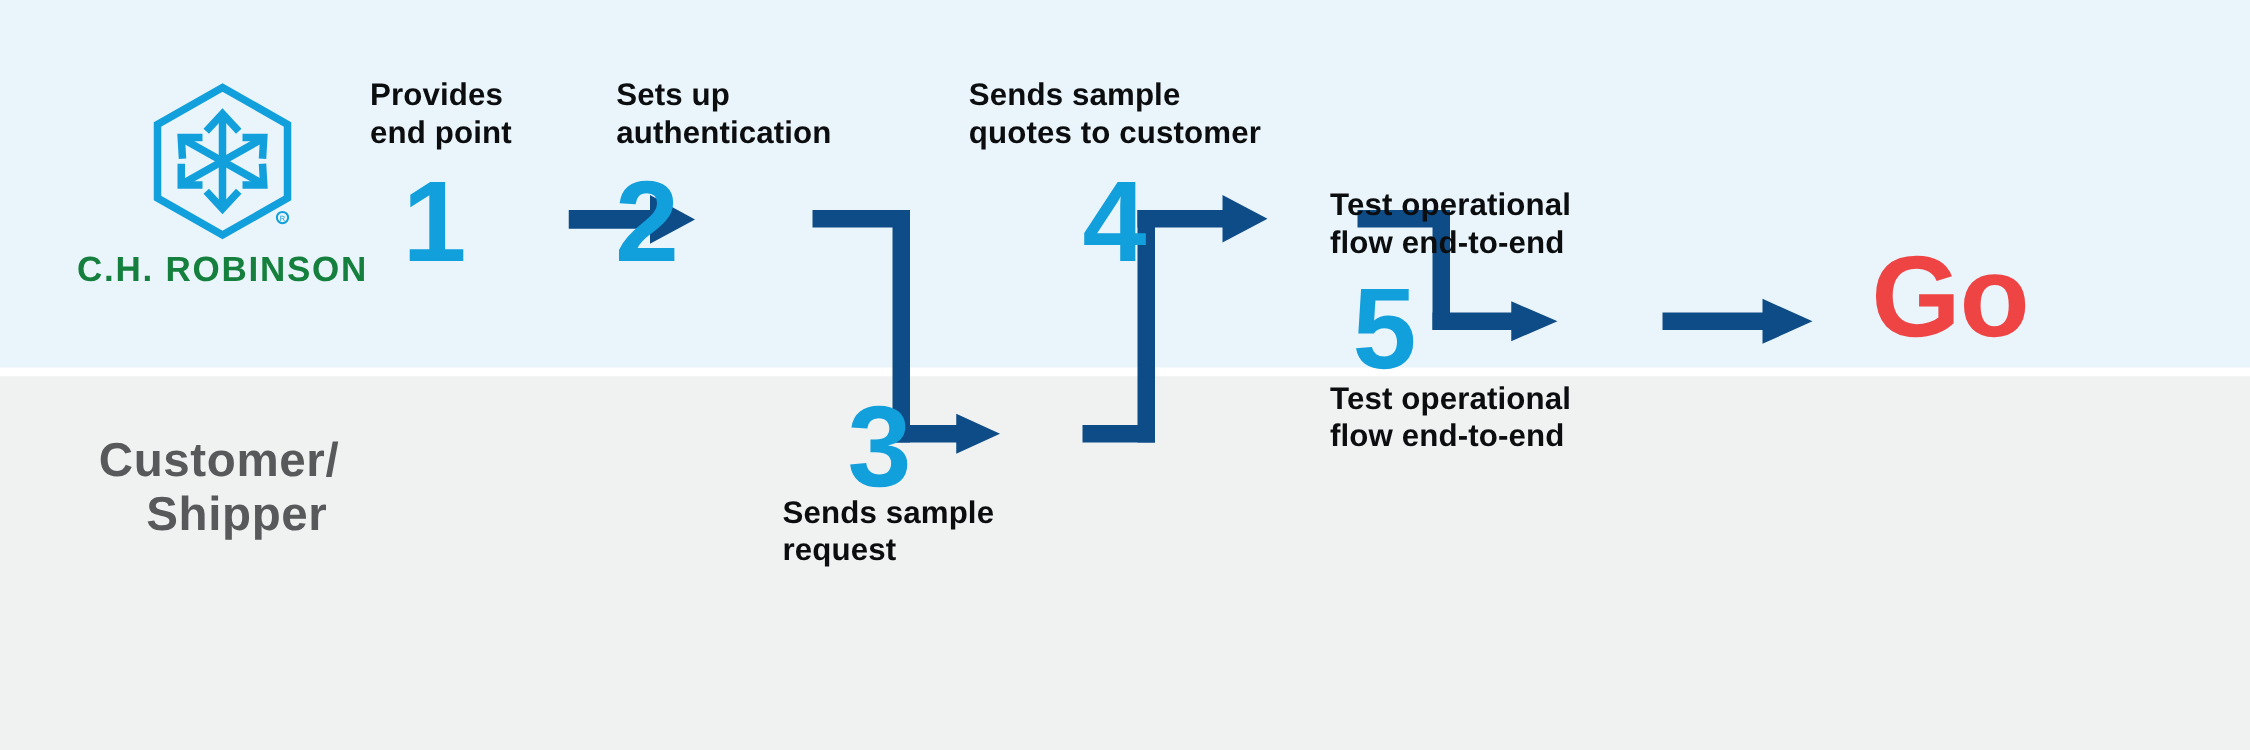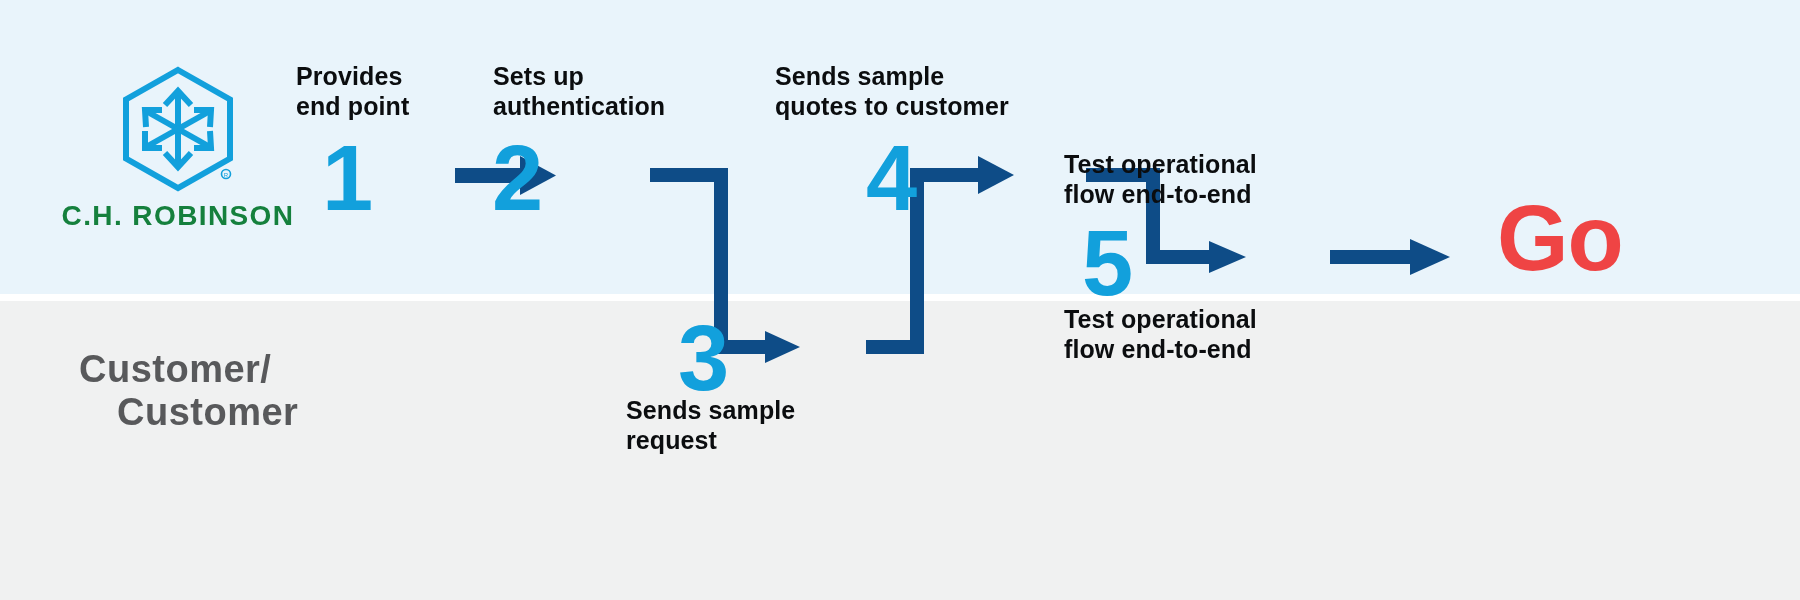--- a/index.html
+++ b/index.html
@@ -121,21 +121,21 @@
         <polyline points="74,82 91,82 90,65" fill="none"></polyline>
       </g>
       <circle cx="106" cy="108" r="4.5" fill="none" stroke="#12a0dc" stroke-width="1.6"></circle>
       <text x="106" y="111" font-size="6" text-anchor="middle" fill="#12a0dc" font-family="Liberation Sans, sans-serif">R</text>
     </svg>
     <div id="brand-wordmark">C.H. ROBINSON</div>
   </div>
 
   <div id="lane-label">
     <span class="l1">Customer/</span>
-    <span class="l2">Customer</span>
+    <span class="l2">Shipper</span>
   </div>
 
   <svg class="layer arrow-svg" width="1800" height="600" viewBox="0 0 1800 600">
     <g fill="#0e4c87" stroke="none">
 
       <g>
         <rect x="455" y="168" width="72" height="15"></rect>
         <polygon points="520,156 556,175.5 520,195"></polygon>
       </g>
 

